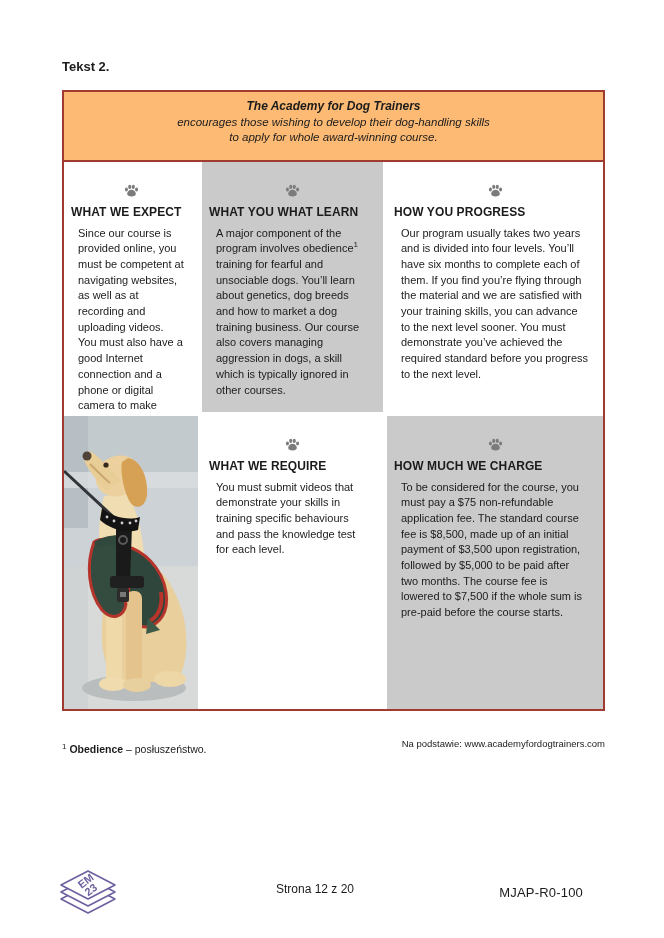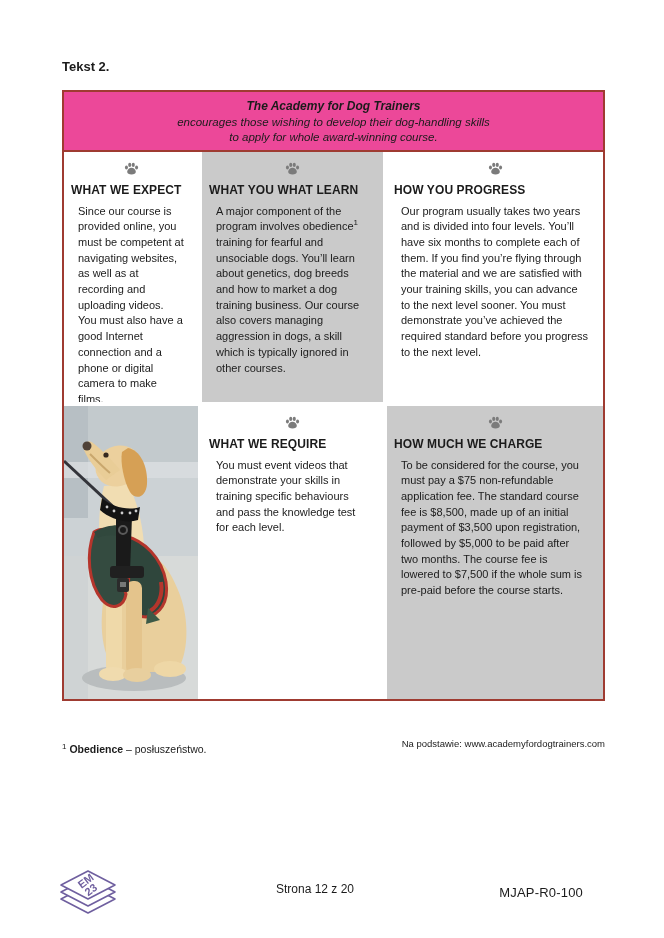--- a/index.html
+++ b/index.html
@@ -3,25 +3,25 @@
 <meta charset="utf-8">
 <style>
   html,body{margin:0;padding:0}
   body{
     width:664px;height:938px;position:relative;background:#ffffff;
     font-family:"Liberation Sans",sans-serif;color:#1b1b1b;
     -webkit-font-smoothing:antialiased;
   }
   .page-label{position:absolute;left:62px;top:59px;font-weight:700;font-size:13px}
   .doc-table{position:absolute;left:62px;top:90px;width:539px;border:2px solid #9f3b31;background:#fff}
-  .banner{background:#ec4899;border-bottom:2px solid #9f3b31;text-align:center;font-style:italic;
-          font-size:11.5px;line-height:15.5px;padding:7px 10px 4px}
+  .banner{background:#fdba74;border-bottom:2px solid #9f3b31;text-align:center;font-style:italic;
+          font-size:11.5px;line-height:15.5px;padding:7px 10px 14px}
   .banner-title{font-weight:700;font-size:12px}
   .grid{display:grid;grid-template-columns:134px 181px 216px;grid-template-rows:250px 293px;gap:4px;background:#fff}
-  .cell{overflow:hidden;padding:4px 7px;background:#fff}
+  .cell{overflow:hidden;padding:16px 7px;background:#fff}
   .cell.gray{background:#cacaca}
   .paw-wrap{text-align:center;padding-top:5px;height:18px}
   .paw{width:17px;height:15px;fill:#7b7b7b}
   .cell h3{font-size:12px;margin:4px 0 6px;font-weight:700;letter-spacing:.1px}
   .cell p{margin:7px;font-size:11px;line-height:15.7px}
   .photo-cell{padding:0;overflow:hidden;background:#ccd2d5}
   .photo-cell svg{display:block}
   sup{font-size:8px;line-height:0}
   .sources{position:absolute;right:59px;top:737px;text-align:right;font-size:9.5px;line-height:14.5px}
   .footnote{position:absolute;left:62px;top:743px;font-size:10.5px}
@@ -141,21 +141,21 @@
       <div class="paw-wrap">
         <svg class="paw" viewBox="0 0 24 22">
           <ellipse cx="4.6" cy="9.6" rx="2.2" ry="2.9"></ellipse>
             <ellipse cx="9.4" cy="5.7" rx="2.3" ry="3"></ellipse>
           <ellipse cx="14.6" cy="5.7" rx="2.3" ry="3"></ellipse>
             <ellipse cx="19.4" cy="9.6" rx="2.2" ry="2.9"></ellipse>
           <path d="M12,10 C15.4,10 18.3,13 18.3,15.8 C18.3,18.6 15.8,19.7 12,19.7 C8.2,19.7 5.7,18.6 5.7,15.8 C5.7,13 8.6,10 12,10 Z"></path>
         </svg>
       </div>
       <h3>WHAT WE REQUIRE</h3>
-      <p>You must event videos that demonstrate your skills in training specific behaviours and pass the knowledge test for each level.</p>
+      <p>You must submit videos that demonstrate your skills in training specific behaviours and pass the knowledge test for each level.</p>
     </div>
 
     <div class="cell gray">
       <div class="paw-wrap">
         <svg class="paw" viewBox="0 0 24 22">
           <ellipse cx="4.6" cy="9.6" rx="2.2" ry="2.9"></ellipse>
             <ellipse cx="9.4" cy="5.7" rx="2.3" ry="3"></ellipse>
           <ellipse cx="14.6" cy="5.7" rx="2.3" ry="3"></ellipse>
             <ellipse cx="19.4" cy="9.6" rx="2.2" ry="2.9"></ellipse>
           <path d="M12,10 C15.4,10 18.3,13 18.3,15.8 C18.3,18.6 15.8,19.7 12,19.7 C8.2,19.7 5.7,18.6 5.7,15.8 C5.7,13 8.6,10 12,10 Z"></path>

